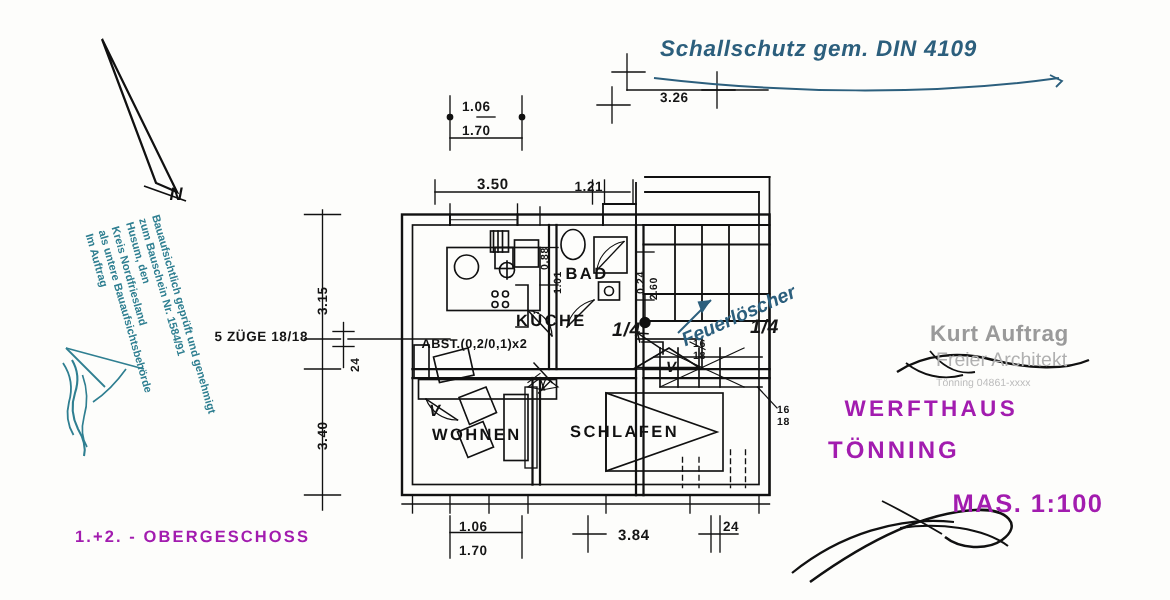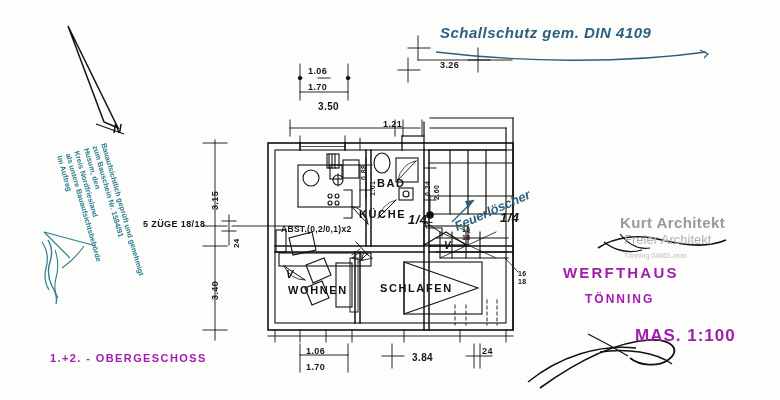--- a/index.html
+++ b/index.html
@@ -331,55 +331,55 @@
 </div>
 
 <div class="dim hw" style="left:143px;top:219px;font-size:9px;">5 ZÜGE 18/18</div>
 
 <div class="dim" style="left:210px;top:210px;transform:rotate(-90deg);transform-origin:0 0;">3.15</div>
 <div class="dim" style="left:232px;top:248px;transform:rotate(-90deg);transform-origin:0 0;font-size:8px;">24</div>
 <div class="dim" style="left:210px;top:300px;transform:rotate(-90deg);transform-origin:0 0;">3.40</div>
 
 <div class="dim" style="left:308px;top:66px;">1.06</div>
 <div class="dim" style="left:308px;top:82px;">1.70</div>
-<div class="dim" style="left:318px;top:101px;font-size:10px;">3.50</div>
+<div class="dim" style="left:318px;top:118px;font-size:10px;">3.50</div>
 <div class="dim" style="left:383px;top:119px;font-size:9px;">1.21</div>
 <div class="dim" style="left:440px;top:60px;font-size:9px;">3.26</div>
 
 <div class="dim" style="left:306px;top:346px;">1.06</div>
 <div class="dim" style="left:306px;top:362px;">1.70</div>
 <div class="dim" style="left:412px;top:352px;font-size:10px;">3.84</div>
 <div class="dim" style="left:482px;top:346px;font-size:9px;">24</div>
 
 <div class="dim" style="left:360px;top:180px;transform:rotate(-90deg);transform-origin:0 0;font-size:7px;">0.88</div>
 <div class="dim" style="left:369px;top:196px;transform:rotate(-90deg);transform-origin:0 0;font-size:7px;">1.01</div>
 <div class="dim" style="left:424px;top:196px;transform:rotate(-90deg);transform-origin:0 0;font-size:7px;">0.24</div>
 <div class="dim" style="left:433px;top:200px;transform:rotate(-90deg);transform-origin:0 0;font-size:7px;">2.60</div>
 
 <div class="dim hw" style="left:408px;top:212px;font-size:13px;font-style:italic;">1/4</div>
 <div class="dim hw" style="left:500px;top:210px;font-size:13px;font-style:italic;">1/4</div>
 <div class="dim" style="left:462px;top:226px;font-size:7px;">16</div>
 <div class="dim" style="left:462px;top:234px;font-size:7px;">18</div>
 <div class="dim" style="left:518px;top:270px;font-size:7px;">16</div>
 <div class="dim" style="left:518px;top:278px;font-size:7px;">18</div>
 
-<div class="room" style="left:319px;top:208px;padding-left:40px;">KÜCHE</div>
+<div class="room" style="left:304px;top:208px;padding-left:40px;">KÜCHE</div>
 <div class="room" style="left:281px;top:224px;font-size:8.5px;letter-spacing:.3px;">ABST.(0,2/0,1)x2</div>
 <div class="room" style="left:377px;top:177px;">BAD</div>
 <div class="room" style="left:288px;top:284px;">WOHNEN</div>
 <div class="room" style="left:380px;top:282px;">SCHLAFEN</div>
 
 <div class="dim hw nolabel" style="left:286px;top:268px;font-size:11px;font-style:italic;">V</div>
 <div class="dim hw nolabel" style="left:444px;top:240px;font-size:10px;font-style:italic;">V</div>
 
 <div class="blue bigblue" style="position:absolute;left:440px;top:24px;">Schallschutz gem. DIN 4109</div>
 
 <div class="blue" style="position:absolute;left:452px;top:220px;font-size:13px;font-weight:bold;font-style:italic;transform:rotate(-24deg);transform-origin:0 0;">Feuerlöscher</div>
 
 <div class="title-t" style="left:50px;top:352px;font-size:11px;letter-spacing:1.4px;">1.+2. - OBERGESCHOSS</div>
 
-<div class="archstamp" style="left:620px;top:214px;font-size:15px;font-weight:bold;letter-spacing:.4px;">Kurt Architekt</div>
+<div class="archstamp" style="left:620px;top:214px;font-size:15px;font-weight:bold;letter-spacing:.4px;">Kurt Auftrag</div>
 <div class="archstamp" style="left:624px;top:232px;font-size:13px;color:#b0b0b0;">Freier Architekt</div>
 <div class="archstamp" style="left:624px;top:252px;font-size:7px;color:#bdbdbd;">Tönning  04861-xxxx</div>
 
 <div class="title-t" style="left:563px;top:264px;font-size:15px;letter-spacing:2.2px;">WERFTHAUS</div>
-<div class="title-t" style="left:585px;top:292px;font-size:12px;letter-spacing:2px;">TÖNNING</div>
+<div class="title-t" style="left:552px;top:292px;font-size:16px;letter-spacing:2px;">TÖNNING</div>
 <div class="title-t" style="left:594px;top:326px;font-size:17px;letter-spacing:1px;padding-left:41px;">MAS. 1:100</div>
 
 </body></html>

